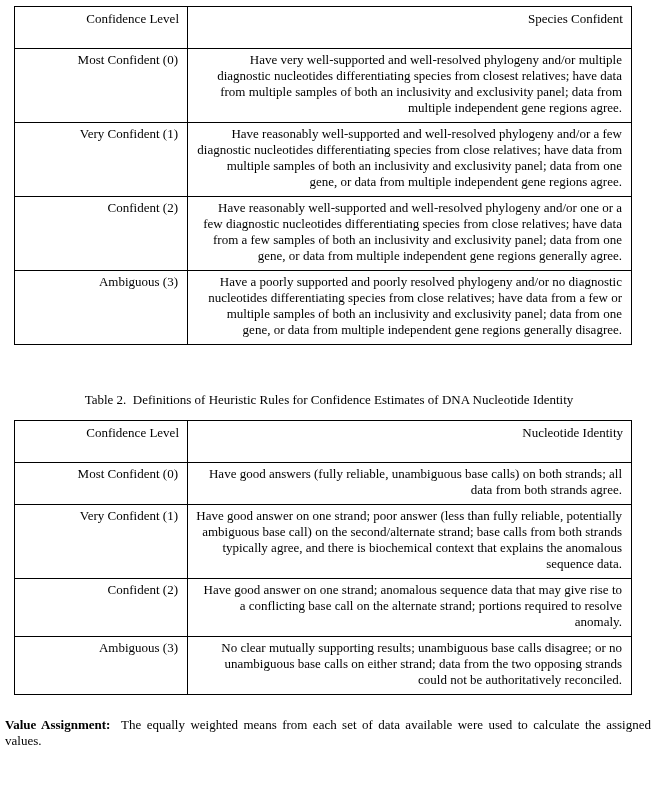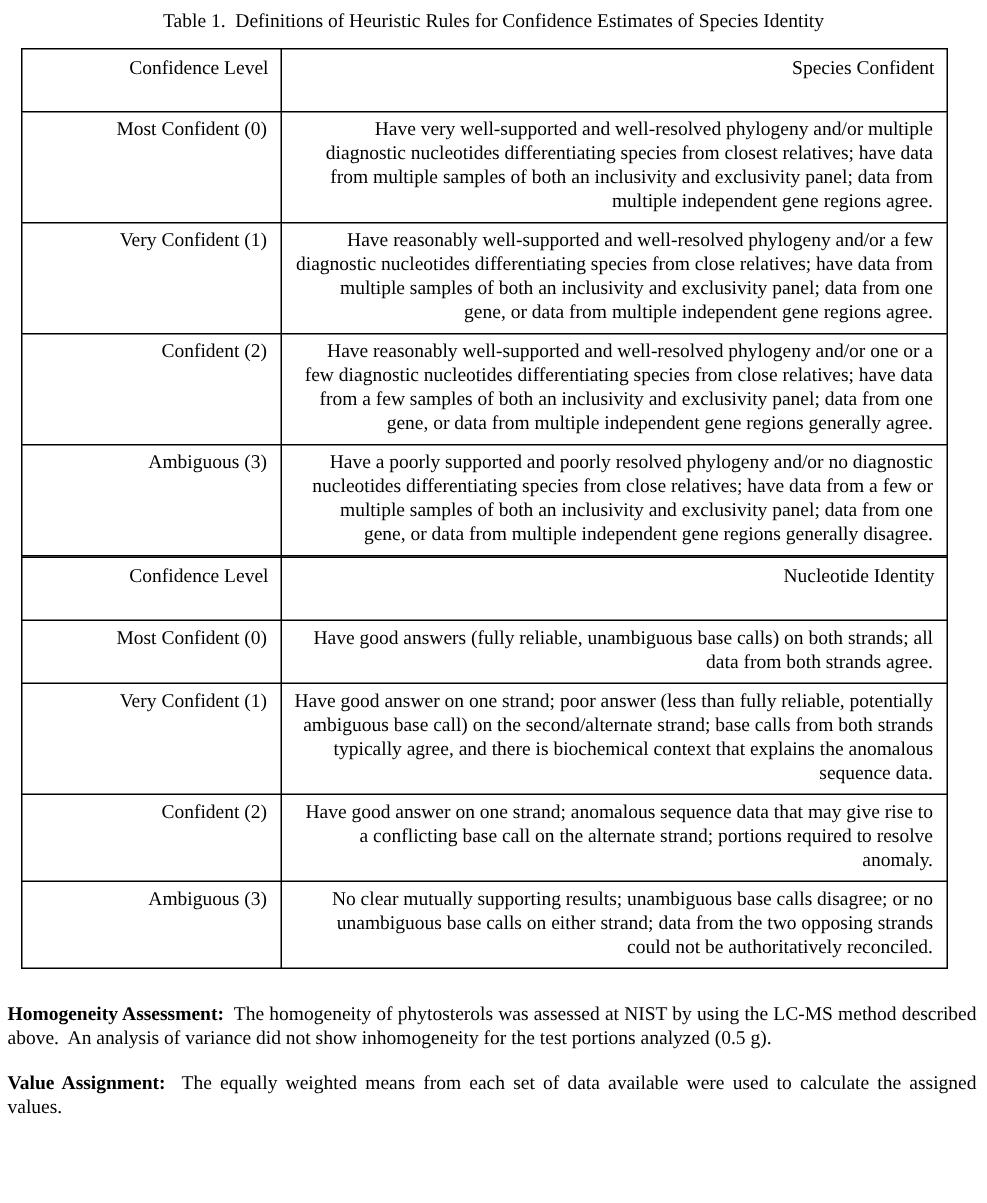--- a/index.html
+++ b/index.html
@@ -57,21 +57,20 @@
     margin-bottom: 14px;
   }
   .para-label { font-weight: bold; }
   .para-text { white-space: pre-wrap; }
 </style>
 </head>
 <body>
 
 <div class="page">
 
-  <div class="table-title">Table 1.  Definitions of Heuristic Rules for Confidence Estimates of Species Identity</div>
 
   <table class="rules-table">
     <colgroup>
         <col class="col-level">
         <col class="col-def">
       </colgroup>
     <thead>
       <tr>
         <th>Confidence Level</th>
         <th>Species Confident</th>
@@ -90,20 +89,21 @@
         <td>Confident (2)</td>
         <td>Have reasonably well-supported and well-resolved phylogeny and/or one or a few diagnostic nucleotides differentiating species from close relatives; have data from a few samples of both an inclusivity and exclusivity panel; data from one gene, or data from multiple independent gene regions generally agree.</td>
       </tr>
       <tr>
         <td>Ambiguous (3)</td>
         <td>Have a poorly supported and poorly resolved phylogeny and/or no diagnostic nucleotides differentiating species from close relatives; have data from a few or multiple samples of both an inclusivity and exclusivity panel; data from one gene, or data from multiple independent gene regions generally disagree.</td>
       </tr>
     </tbody>
   </table>
 
+  <div class="table-title second">Table 2.  Definitions of Heuristic Rules for Confidence Estimates of DNA Nucleotide Identity</div>
 
   <table class="rules-table">
     <colgroup>
         <col class="col-level">
         <col class="col-def">
       </colgroup>
     <thead>
       <tr>
         <th>Confidence Level</th>
         <th>Nucleotide Identity</th>
@@ -123,17 +123,16 @@
         <td>Have good answer on one strand; anomalous sequence data that may give rise to a conflicting base call on the alternate strand; portions required to resolve anomaly.</td>
       </tr>
       <tr>
         <td>Ambiguous (3)</td>
         <td>No clear mutually supporting results; unambiguous base calls disagree; or no unambiguous base calls on either strand; data from the two opposing strands could not be authoritatively reconciled.</td>
       </tr>
     </tbody>
   </table>
 
   <div class="paragraphs">
-    <p class="para"><span class="para-label">Homogeneity Assessment:</span><span class="para-text">  The homogeneity of phytosterols was assessed at NIST by using the LC-MS method described above.  An analysis of variance did not show inhomogeneity for the test portions analyzed (0.5 g).</span></p>
     <p class="para"><span class="para-label">Value Assignment:</span><span class="para-text">  The equally weighted means from each set of data available were used to calculate the assigned values.</span></p>
   </div>
 
 </div>
 
 </body></html>

